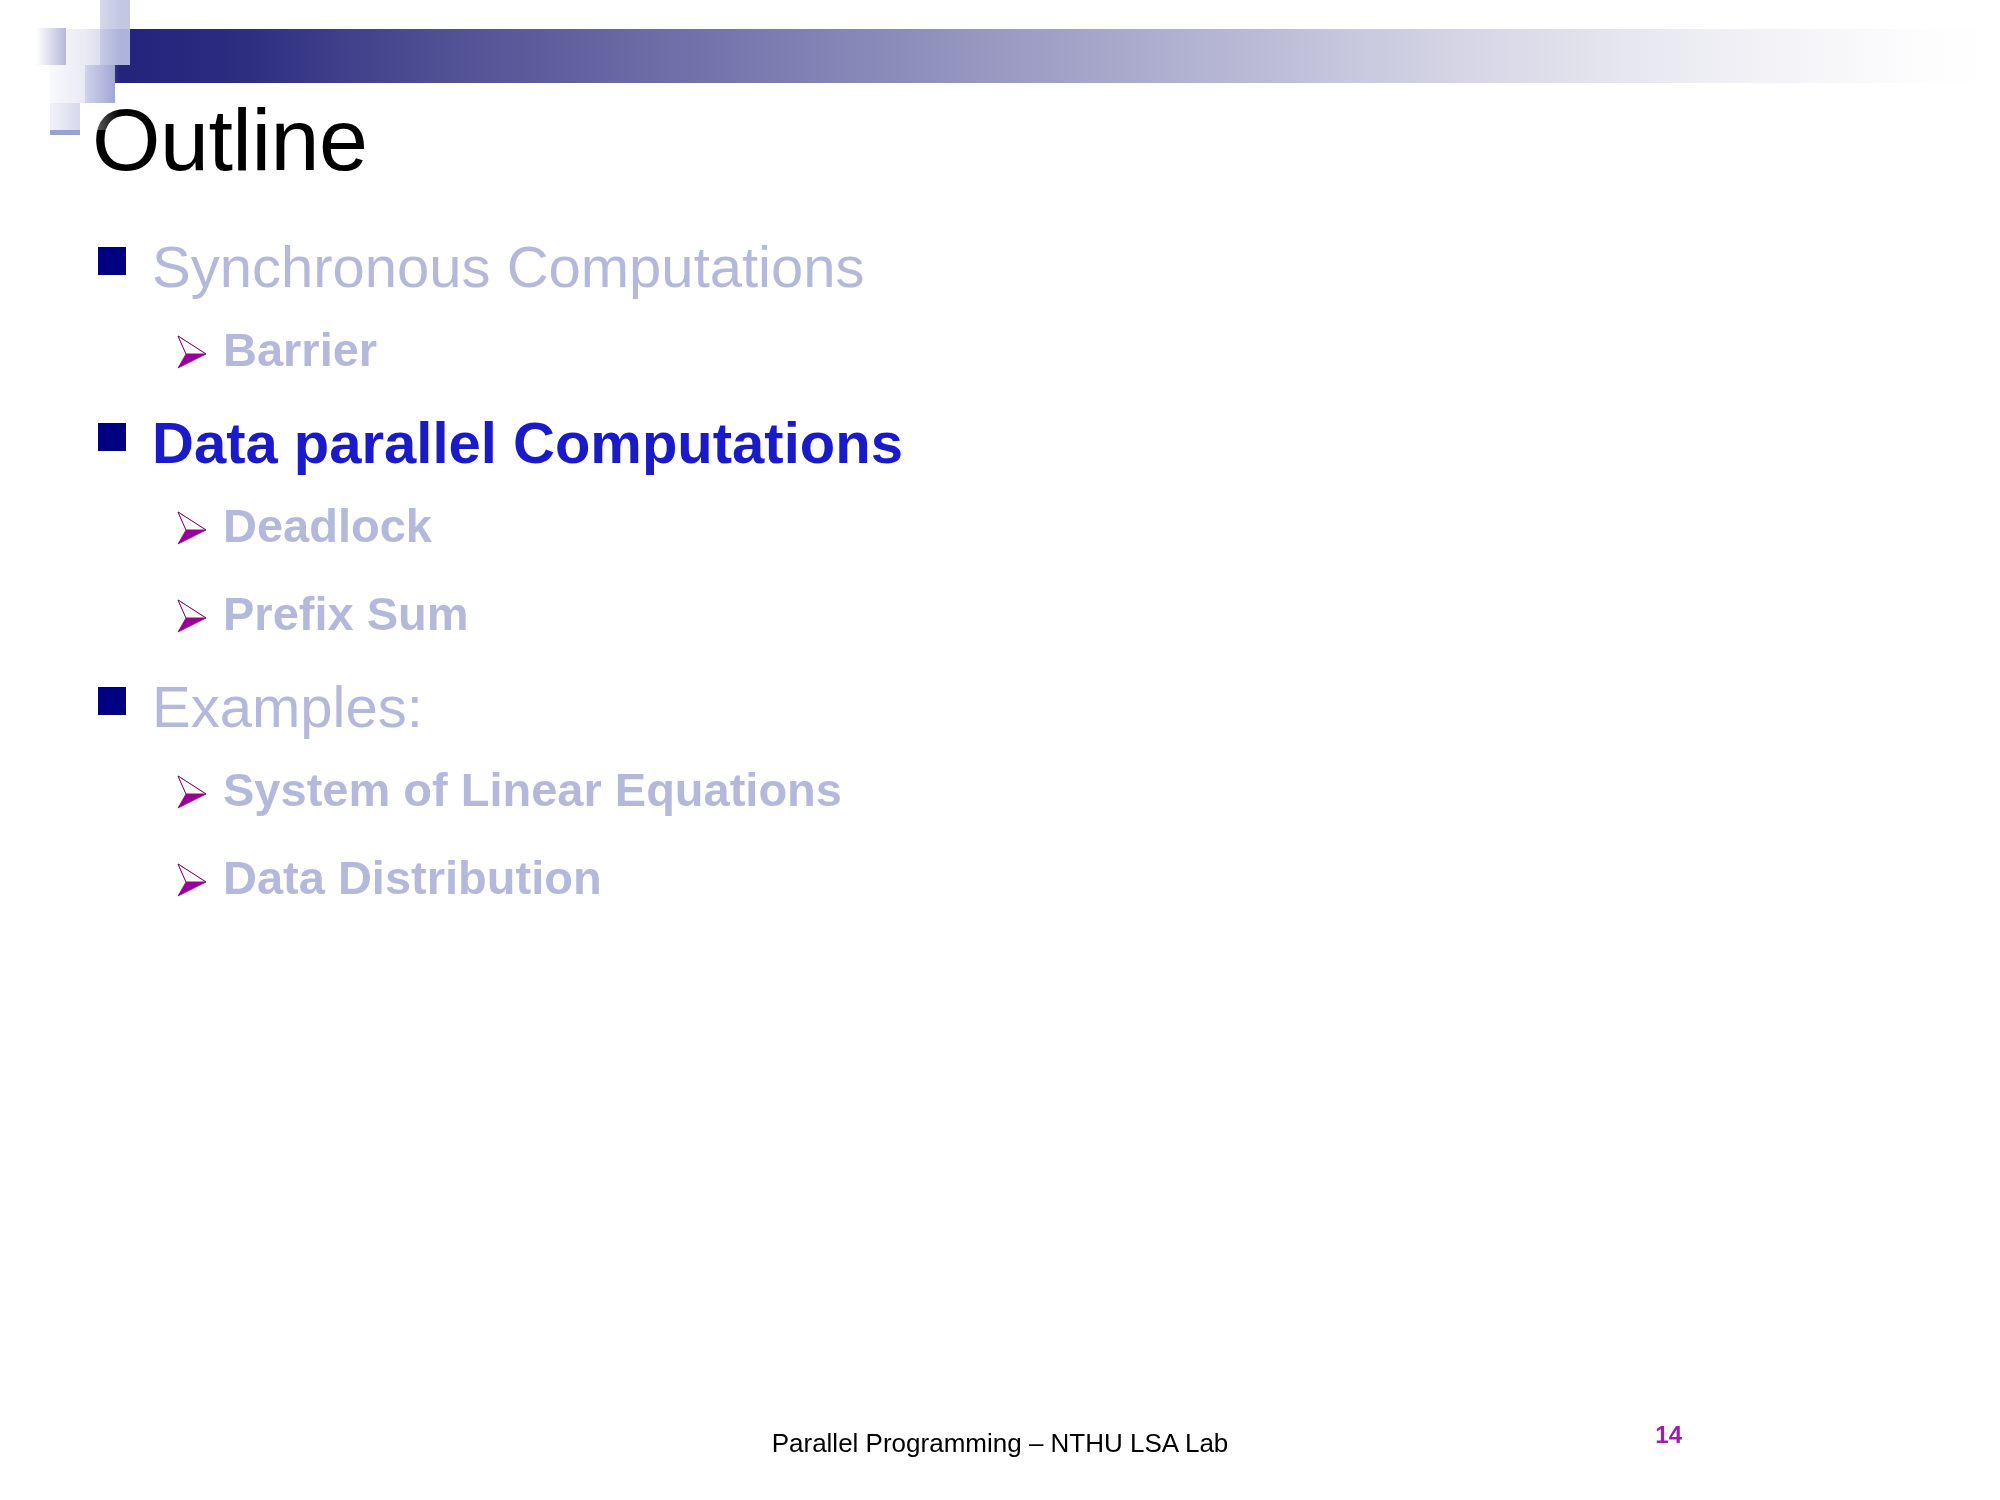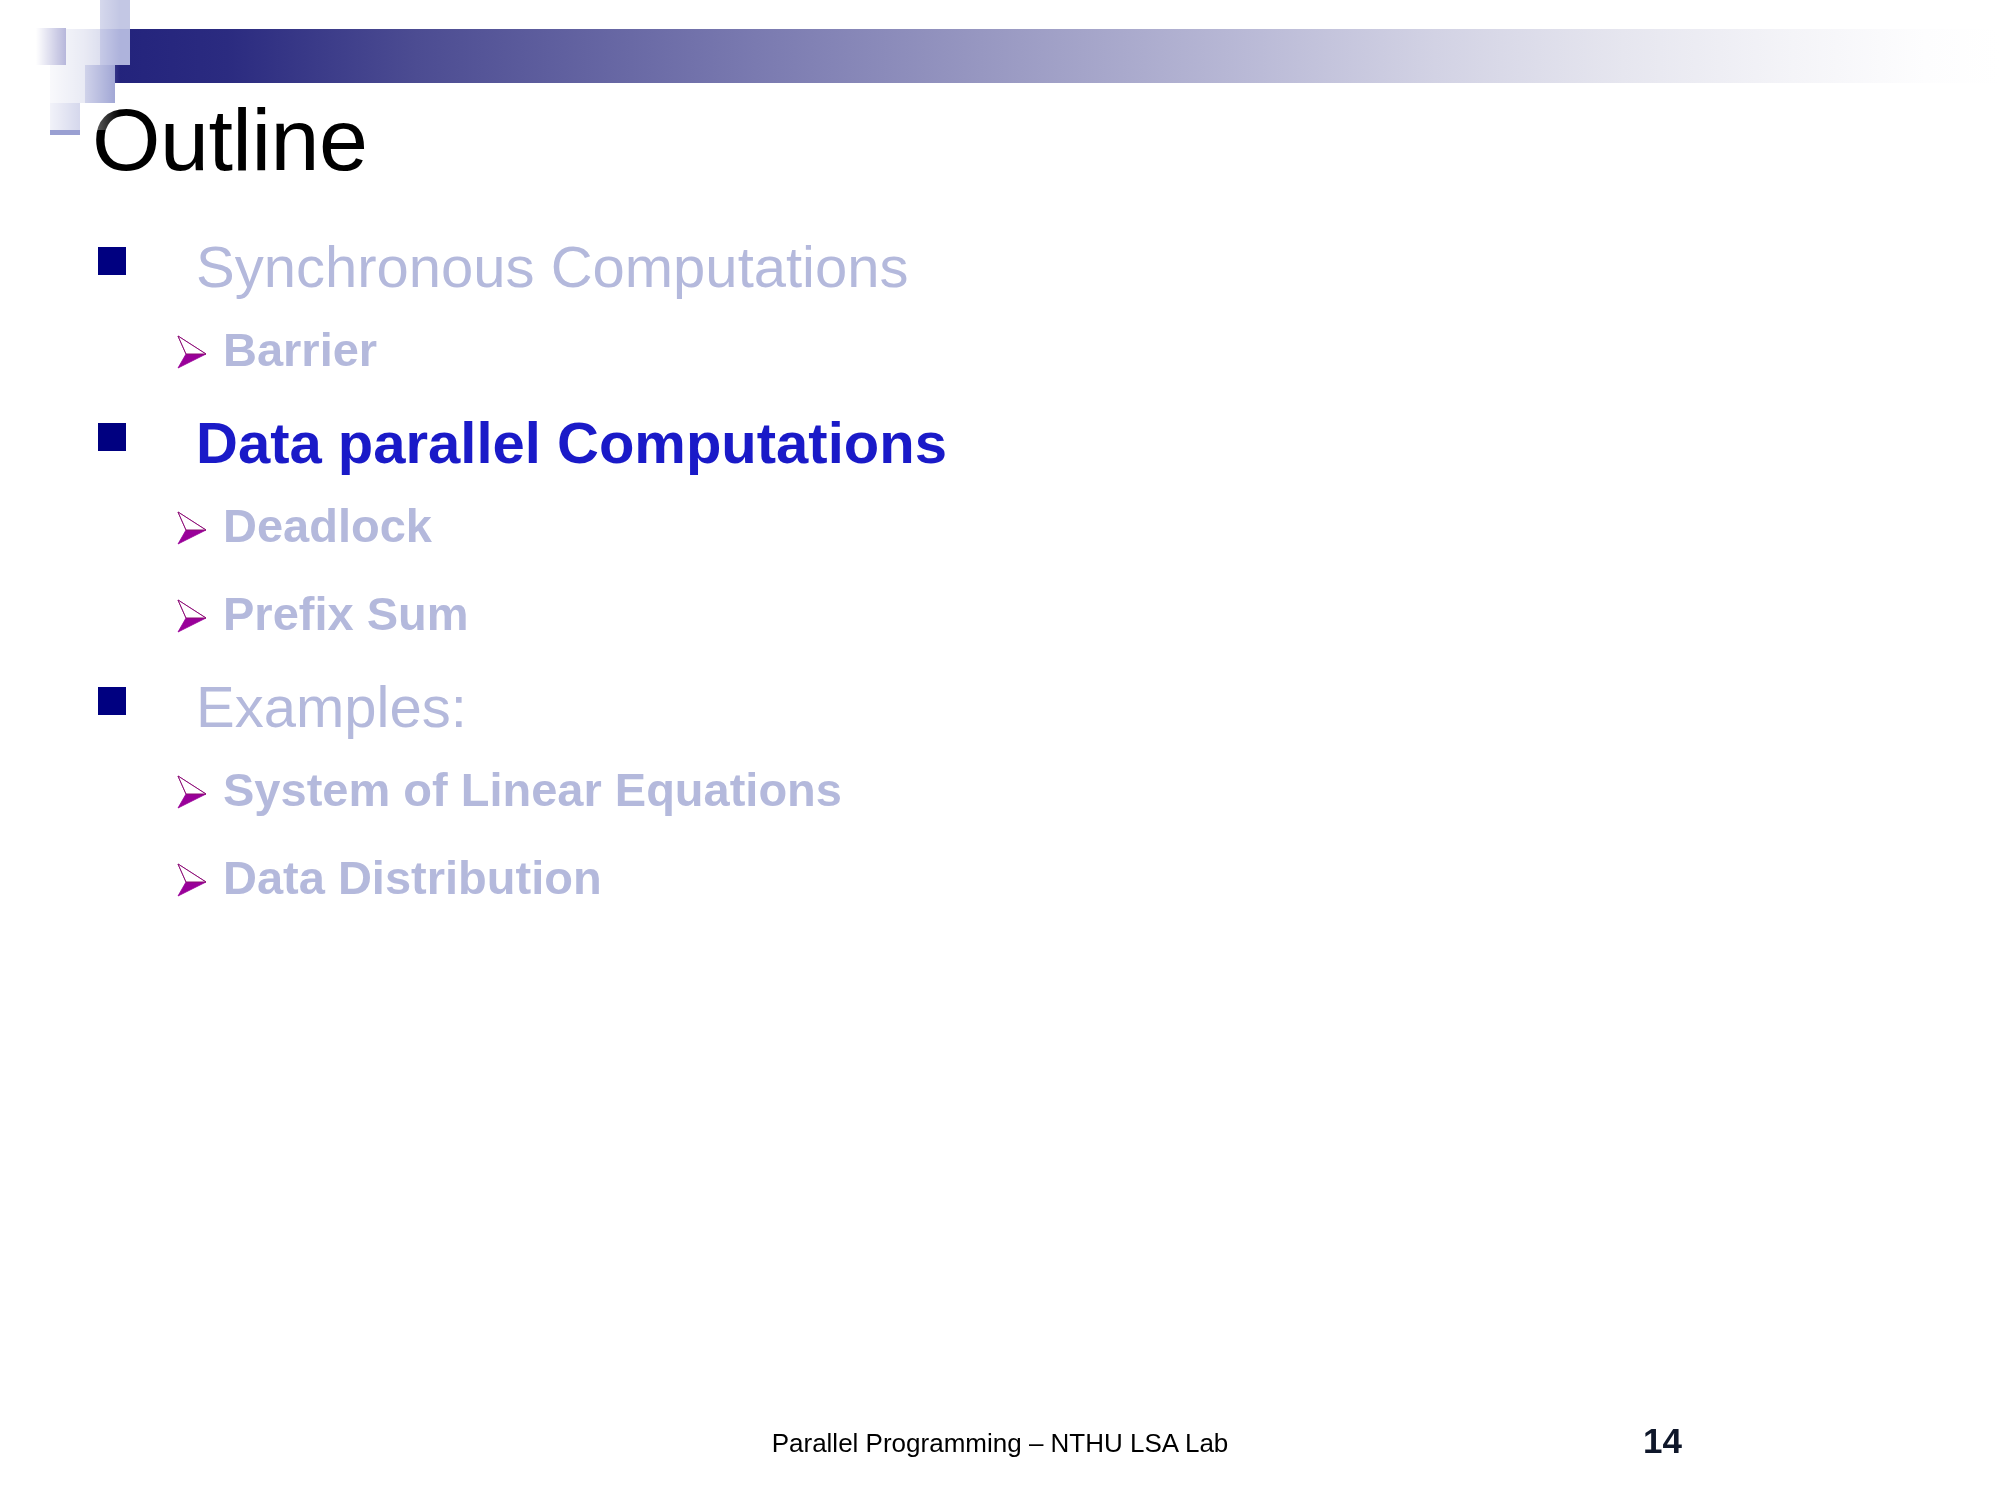--- a/index.html
+++ b/index.html
@@ -76,21 +76,20 @@
     width: 1900px;
   }
   .bullet-row {
     display: flex;
     align-items: baseline;
     white-space: nowrap;
   }
   .lvl1 {
     margin-left: 98px;
     height: 88px;
-    gap: 44px;
   }
   .lvl2 {
     margin-left: 175px;
     height: 88px;
   }
   .marker-sq {
     width: 28px;
     height: 28px;
     background: #000080;
     display: inline-block;
@@ -134,23 +133,23 @@
     top: 1428px;
     width: 2000px;
     text-align: center;
     font-size: 26px;
     color: #000000;
   }
   #page-number {
     position: absolute;
     right: 318px;
     top: 1421px;
-    font-size: 35px;
+    font-size: 24px;
     font-weight: 700;
-    color: #0f172a;
+    color: #a21caf;
     margin-left: 21px;
   }
 </style>
 </head>
 <body>
 
 <div id="deco-header">
   <div class="grad-bar"></div>
 
   <div class="sq" style="left:100px; top:0px; width:30px; height:29px; background:#c3c7e4;"></div>

